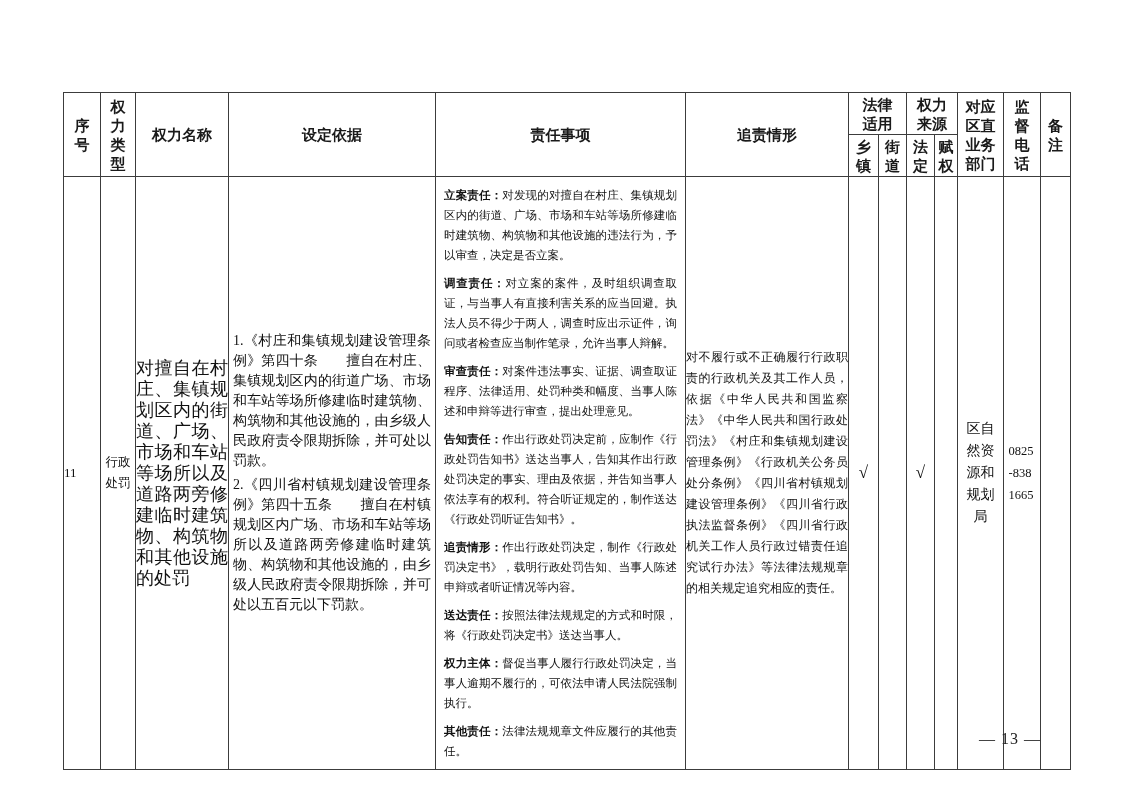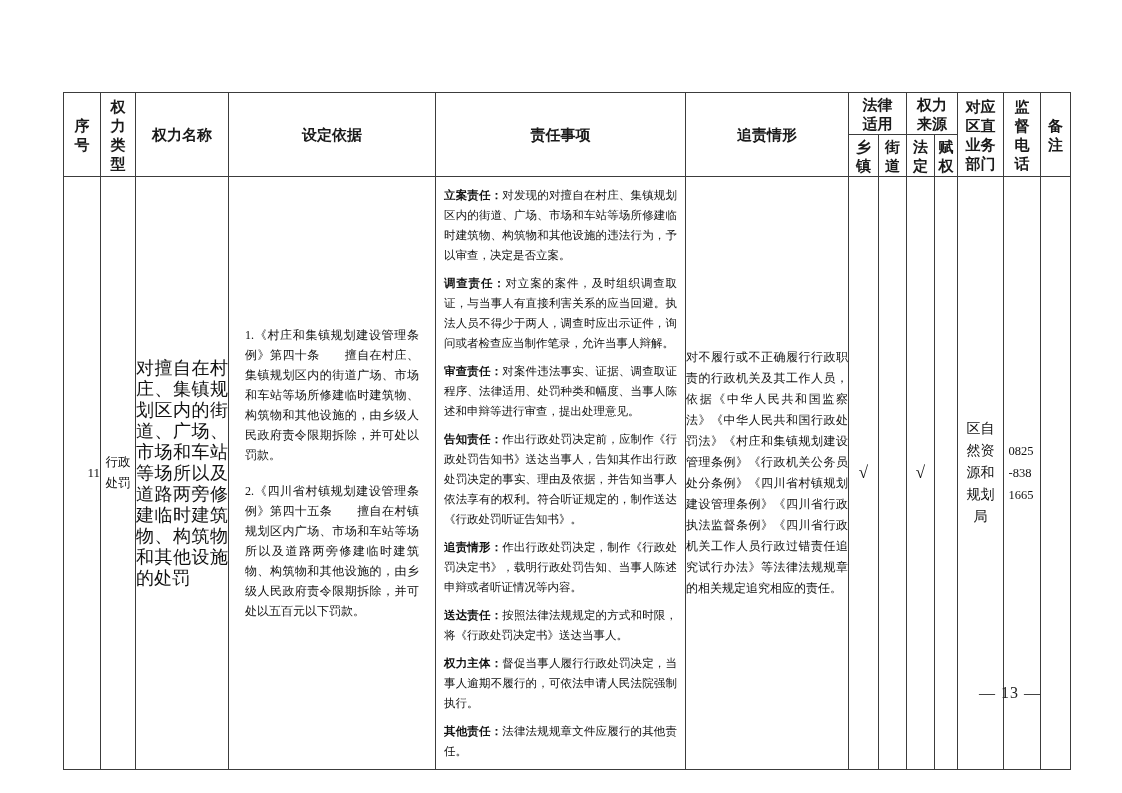--- a/index.html
+++ b/index.html
@@ -42,41 +42,41 @@
     text-align: center;
     color: #1a1a1a;
     margin-top: 44px;
   }
   .hdr-narrow1 { display: inline-block; max-width: 1.05em; word-break: break-all; }
   .hdr-narrow2 { display: inline-block; max-width: 2.1em;  word-break: break-all; }
   tr.hrow1 { height: 42px; }
   tr.hrow2 { height: 42px; }
   tr.brow  { height: 532px; }
   td.c-index {
-    text-align: right;
+    text-align: left;
     font-size: 13px;
     font-family: Liberation Serif, serif;
   }
   td.c-ptype {
     text-align: center;
     font-size: 12.5px;
     line-height: 21px;
   }
   td.c-ptype .wrap2 { display: inline-block; max-width: 2.1em; word-break: break-all; }
   td.c-pname { padding: 0 8px; }
   td.c-pname div {
     font-size: 18px;
     line-height: 21px;
     text-align: justify;
     word-break: break-all;
   }
   td.c-basis { padding: 0 7px; }
   td.c-basis p {
-    margin: 16px;
-    font-size: 12px;
+    margin: 4px;
+    font-size: 14px;
     line-height: 20px;
     text-align: justify;
     word-break: break-all;
   }
   td.c-duties { padding: 0 5px; }
   td.c-duties p {
     margin: 8px;
     font-size: 11.5px;
     line-height: 20px;
     text-align: justify;
@@ -112,21 +112,21 @@
     max-width: 27px;
     font-size: 12.5px;
     line-height: 22px;
     word-break: break-all;
     text-align: left;
   }
   td.c-remarks { text-align: center; font-size: 12.5px; }
   .page-number {
     position: absolute;
     left: 965px;
-    top: 684px;
+    top: 730px;
     width: 90px;
     text-align: center;
     font-size: 16px;
     color: #222;
     letter-spacing: 1px;
   }
 </style>
 </head>
 <body>
 

